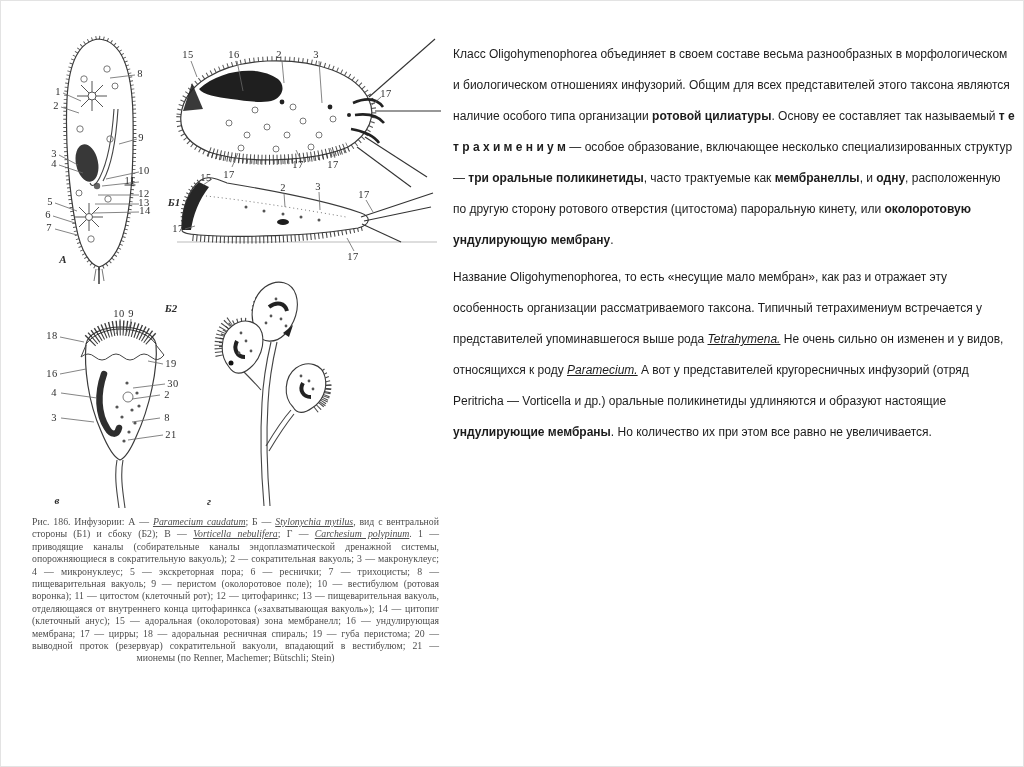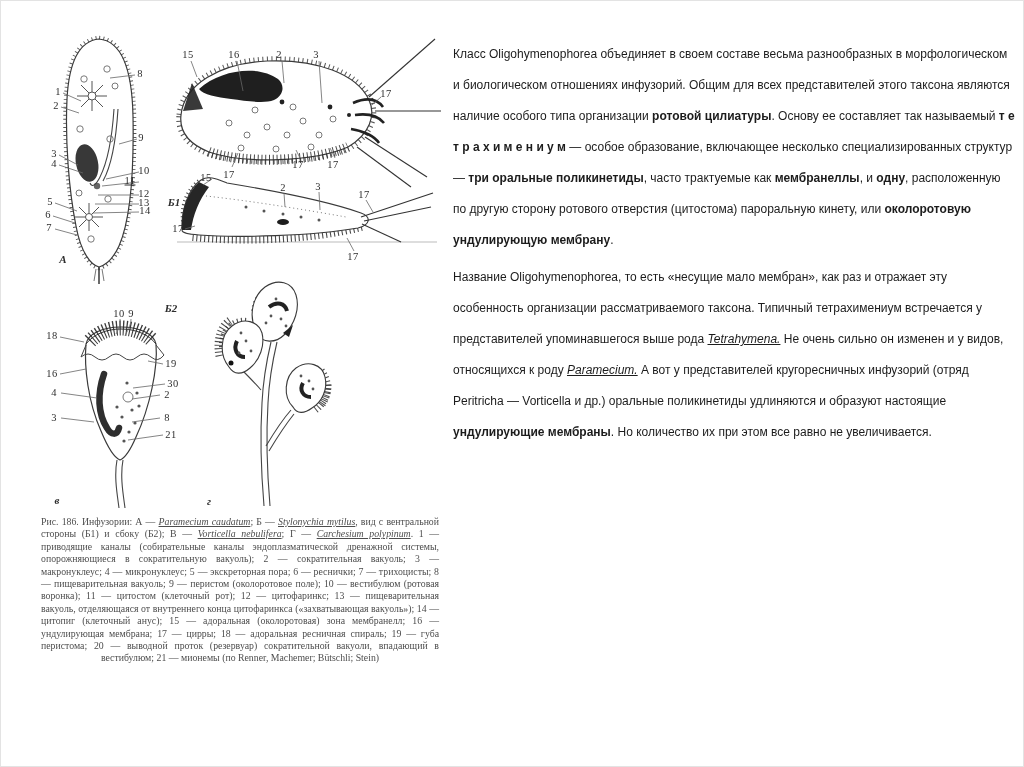--- a/index.html
+++ b/index.html
@@ -7,21 +7,21 @@
   .slide{position:absolute;inset:0;background:#ffffff;border:1px solid #e3e3e3;overflow:hidden;}
 
   
   .figure{position:absolute;left:30px;top:10px;width:410px;margin:0;}
   .art{position:relative;width:410px;height:497px;}
   .art svg{position:absolute;left:0;top:0;}
   .callout{position:absolute;transform:translate(-50%,-50%);
            font:10.5px "Liberation Serif",serif;color:#2e2e2e;letter-spacing:.4px;white-space:nowrap;}
   .panel-label{position:absolute;transform:translate(-50%,-50%);
            font:italic bold 11px "Liberation Serif",serif;color:#2e2e2e;white-space:nowrap;}
-  .caption{margin:8px 2px 0 10px;font:9.8px/12.4px "Liberation Serif",serif;color:#4d4d4d;
+  .caption{margin:8px 2px 0 1px;font:9.8px/12.4px "Liberation Serif",serif;color:#4d4d4d;
            text-align:justify;text-align-last:center;}
 
   
   .article{position:absolute;left:452px;top:38px;width:562px;color:#1c1c1c;
            font-size:12px;line-height:31px;}
   .article p{margin:0 0 6px 0;}
   .b{font-weight:bold;}
   .i{font-style:italic;text-decoration:underline;}
 
   

